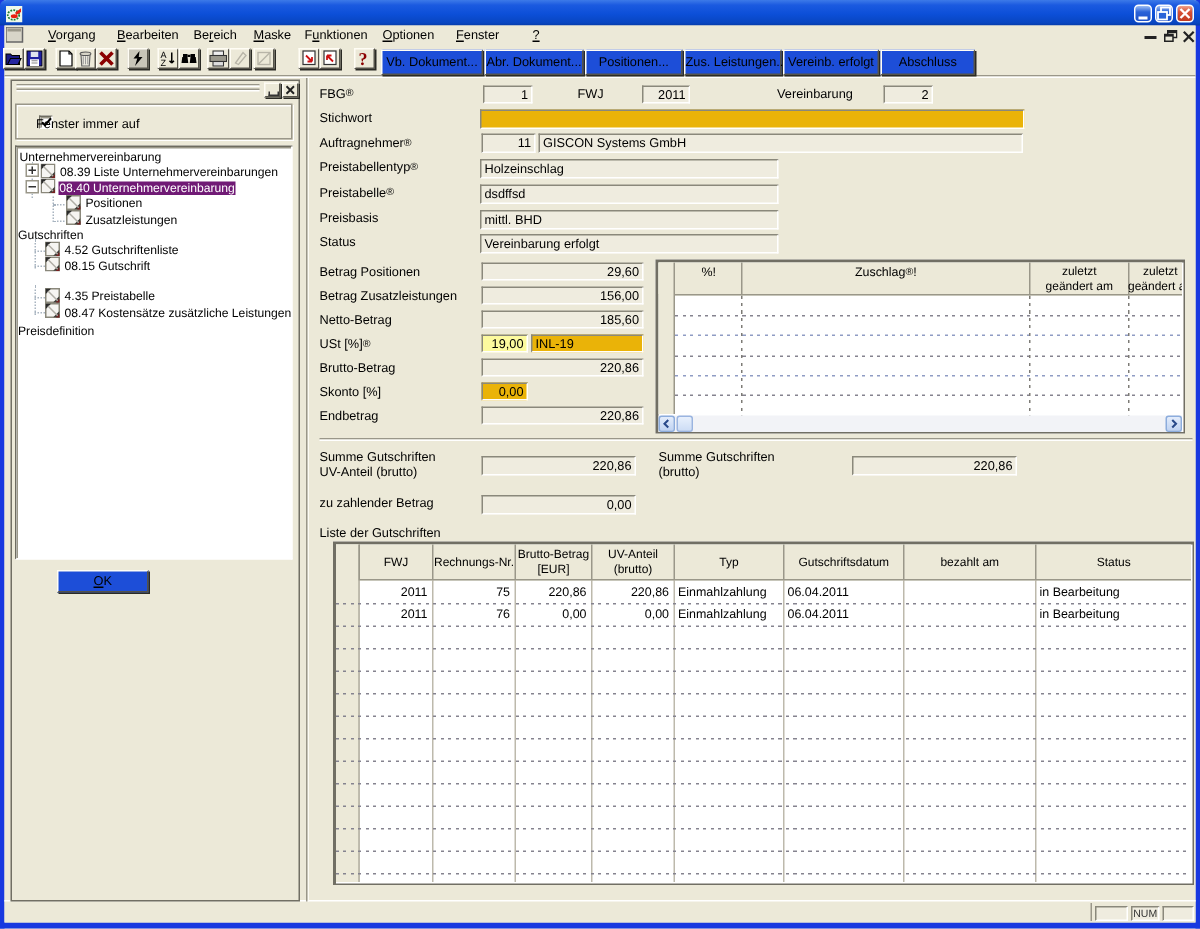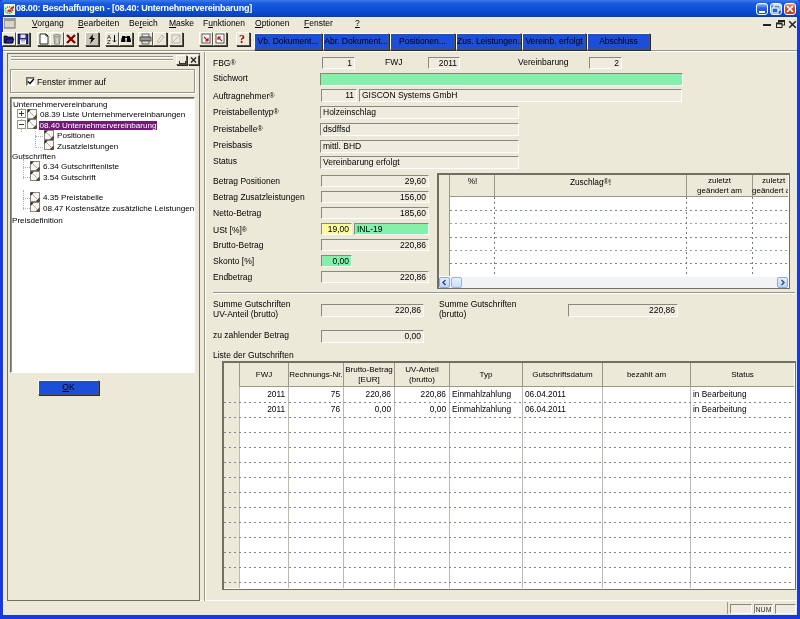--- a/index.html
+++ b/index.html
@@ -1,21 +1,21 @@
 <!DOCTYPE html>
 <html><head><meta charset="utf-8">
 <style>
   html,body{margin:0;padding:0;}
   body{width:800px;height:619px;overflow:hidden;font-family:"Liberation Sans",sans-serif;}
   #win{position:absolute;left:0;top:0;width:800px;height:619px;background:#ece9d8;}
   .abs{position:absolute;box-sizing:border-box;}
   .t{font-size:8.5px;color:#000;white-space:nowrap;line-height:11px;}
   
   .fld{background:#efecdf;border:1px solid;border-color:#8a887b #fff #fff #8a887b;font-size:8.5px;line-height:10px;white-space:nowrap;overflow:hidden;padding:0 2px;color:#000;}
-  .wfld{background:#86efac;}
+  .wfld{background:#eab308;}
   .num{text-align:right;}
   
   .btn{background:#1d4ed8;border:1px solid;border-color:#fffdf5 #55534a #55534a #fffdf5;box-shadow:1px 1px 0 #2a2a25;font-size:8.5px;text-align:center;color:#000;white-space:nowrap;}
   .ibtn{background:#ece9d8;border:1px solid;border-color:#fffdf5 #55534a #55534a #fffdf5;box-shadow:1px 1px 0 #2a2a25;}
   .vline{border-left:1px solid #bdb9ac;}
   .dashh{height:1px;background:repeating-linear-gradient(to right,#85838f 0 2px,transparent 2px 5px);}
   .dashb{height:1px;background:repeating-linear-gradient(to right,#8f9cc4 0 2px,transparent 2px 5px);}
   .dashv{width:1px;background:repeating-linear-gradient(to bottom,#7d7b76 0 2px,transparent 2px 5px);}
   .etch{border-top:1px solid #9a9789;border-bottom:1px solid #fff;}
   svg{display:block;}
@@ -29,21 +29,20 @@
 
   <div class="abs" style="left:0;top:0;width:800px;height:17px;background:linear-gradient(#3d7ae8 0%,#1b5ae0 20%,#0c4fd8 55%,#0845c0 90%,#063aa8 100%);border-radius:4px 4px 0 0;"></div>
   <div class="abs" style="left:4px;top:4px;width:11px;height:11px;" id="appicon">
     <svg width="11" height="11" viewBox="0 0 11 11">
       <rect x="0" y="0" width="11" height="11" fill="#eef8ea"></rect>
       <ellipse cx="5" cy="6" rx="3.8" ry="3.2" fill="none" stroke="#1e7d33" stroke-width="1.2" stroke-dasharray="1.2 0.8"></ellipse>
       <path d="M6 4.5 L10 1.5 L10 4 L7 6 Z" fill="#e82010"></path>
       <ellipse cx="5.5" cy="6.8" rx="2.3" ry="1.3" fill="#e82010"></ellipse>
     </svg>
   </div>
-  <div class="abs" style="left:16px;top:3px;font-size:9px;font-weight:bold;color:#fff;white-space:nowrap;letter-spacing:-0.22px;">08.00: Beschaffungen - [08.40: Unternehmervereinbarung]</div>
 
   <div class="abs" style="left:756px;top:3px;width:12px;height:12px;border-radius:3px;background:linear-gradient(#9cbcf4,#2a63d8 40%,#1c50c8);border:1px solid #fff;">
       <div class="abs" style="left:2px;top:7px;width:6px;height:2px;background:#fff;"></div>
     </div>
   <div class="abs" style="left:770px;top:3px;width:12px;height:12px;border-radius:3px;background:linear-gradient(#9cbcf4,#2a63d8 40%,#1c50c8);border:1px solid #fff;">
     <svg width="10" height="10" viewBox="0 0 10 10" style="position:absolute;left:0;top:0;">
         <rect x="3" y="1" width="6" height="5" fill="none" stroke="#fff" stroke-width="1.2"></rect>
         <rect x="1" y="4" width="6" height="5" fill="#2a63d8" stroke="#fff" stroke-width="1.2"></rect>
       </svg>
   </div>
@@ -198,21 +197,21 @@
       <svg width="9" height="8" viewBox="0 0 9 8" style="position:absolute;left:0;top:0;">
         <path d="M2 1.5 L7 6.5 M7 1.5 L2 6.5" stroke="#222" stroke-width="1.3"></path>
       </svg>
     </div>
 
   <div class="abs" style="left:10px;top:69px;width:185px;height:24px;border:1px solid #9a9789;box-shadow:inset 1px 1px 0 #fff,1px 1px 0 #fff;"></div>
   <div class="abs" style="left:26px;top:77px;width:9px;height:9px;background:#fff;border:1px solid;border-color:#6e6c60 #fff #fff #6e6c60;box-shadow:inset 1px 1px 0 #9a9789;"></div>
   <svg class="abs" style="left:27px;top:78px;" width="8" height="8" viewBox="0 0 8 8">
       <path d="M1 3.5 L3 5.5 L7 0.8" stroke="#000" stroke-width="1.4" fill="none"></path>
     </svg>
-  <div class="abs t" style="left:37px;top:77px;">Fenster immer auf</div>
+  <div class="abs t" style="left:24px;top:77px;">Fenster immer auf</div>
 
   <div class="abs" style="left:10px;top:97px;width:185px;height:276px;background:#fff;border:1px solid;border-color:#6e6c60 #fff #fff #6e6c60;box-shadow:inset 1px 1px 0 #9a9789;"></div>
 
   <div class="abs" style="left:10px;top:97px;width:184px;height:275px;font-size:8.1px;overflow:hidden;white-space:nowrap;line-height:9px;">
     <div class="abs" style="left:11px;top:11px;width:1px;height:24px;border-left:1px dotted #a8b4c0;"></div>
     <div class="abs" style="left:25px;top:34px;width:1px;height:17px;border-left:1px dotted #a8b4c0;"></div>
     <div class="abs" style="left:25px;top:39px;width:8px;height:1px;border-top:1px dotted #a8b4c0;"></div>
     <div class="abs" style="left:25px;top:49.5px;width:8px;height:1px;border-top:1px dotted #a8b4c0;"></div>
     <div class="abs" style="left:13px;top:62px;width:1px;height:20px;border-left:1px dotted #a8b4c0;"></div>
     <div class="abs" style="left:13px;top:69.5px;width:7px;height:1px;border-top:1px dotted #a8b4c0;"></div>
@@ -261,29 +260,29 @@
       </svg>
     <div class="abs" style="left:47px;top:44.5px;">Zusatzleistungen</div>
     <div class="abs" style="left:2px;top:55px;">Gutschriften</div>
     <svg class="abs" style="left:20px;top:63.5px;" width="10" height="10" viewBox="0 0 10 10">
         <rect x="0.5" y="0.5" width="9" height="9" fill="#f6f5f2" stroke="#8a887b"></rect>
         <path d="M0.5 0.5 L4 0.5 L0.5 4 Z" fill="#2b2b2b"></path>
         <path d="M9.5 9.5 L5.5 9.5 L9.5 5.5 Z" fill="#3c3c38"></path>
         <path d="M2 2 L8.5 8.5" stroke="#b0aea6" stroke-width="1"></path>
         <path d="M7.5 9.2 L9.2 9.2 L9.2 7.5" stroke="#7a1f1f" stroke-width="0.8" fill="none"></path>
       </svg>
-    <div class="abs" style="left:33px;top:65px;">6.34 Gutschriftenliste</div>
+    <div class="abs" style="left:33px;top:65px;">4.52 Gutschriftenliste</div>
     <svg class="abs" style="left:20px;top:74px;" width="10" height="10" viewBox="0 0 10 10">
         <rect x="0.5" y="0.5" width="9" height="9" fill="#f6f5f2" stroke="#8a887b"></rect>
         <path d="M0.5 0.5 L4 0.5 L0.5 4 Z" fill="#2b2b2b"></path>
         <path d="M9.5 9.5 L5.5 9.5 L9.5 5.5 Z" fill="#3c3c38"></path>
         <path d="M2 2 L8.5 8.5" stroke="#b0aea6" stroke-width="1"></path>
         <path d="M7.5 9.2 L9.2 9.2 L9.2 7.5" stroke="#7a1f1f" stroke-width="0.8" fill="none"></path>
       </svg>
-    <div class="abs" style="left:33px;top:75.5px;">3.54 Gutschrift</div>
+    <div class="abs" style="left:33px;top:75.5px;">08.15 Gutschrift</div>
     <div class="abs" style="left:2px;top:86px;margin-top:33px;">Preisdefinition</div>
     <svg class="abs" style="left:20px;top:94.5px;" width="10" height="10" viewBox="0 0 10 10">
         <rect x="0.5" y="0.5" width="9" height="9" fill="#f6f5f2" stroke="#8a887b"></rect>
         <path d="M0.5 0.5 L4 0.5 L0.5 4 Z" fill="#2b2b2b"></path>
         <path d="M9.5 9.5 L5.5 9.5 L9.5 5.5 Z" fill="#3c3c38"></path>
         <path d="M2 2 L8.5 8.5" stroke="#b0aea6" stroke-width="1"></path>
         <path d="M7.5 9.2 L9.2 9.2 L9.2 7.5" stroke="#7a1f1f" stroke-width="0.8" fill="none"></path>
       </svg>
     <div class="abs" style="left:33px;top:96px;">4.35 Preistabelle</div>
     <svg class="abs" style="left:20px;top:105px;" width="10" height="10" viewBox="0 0 10 10">

